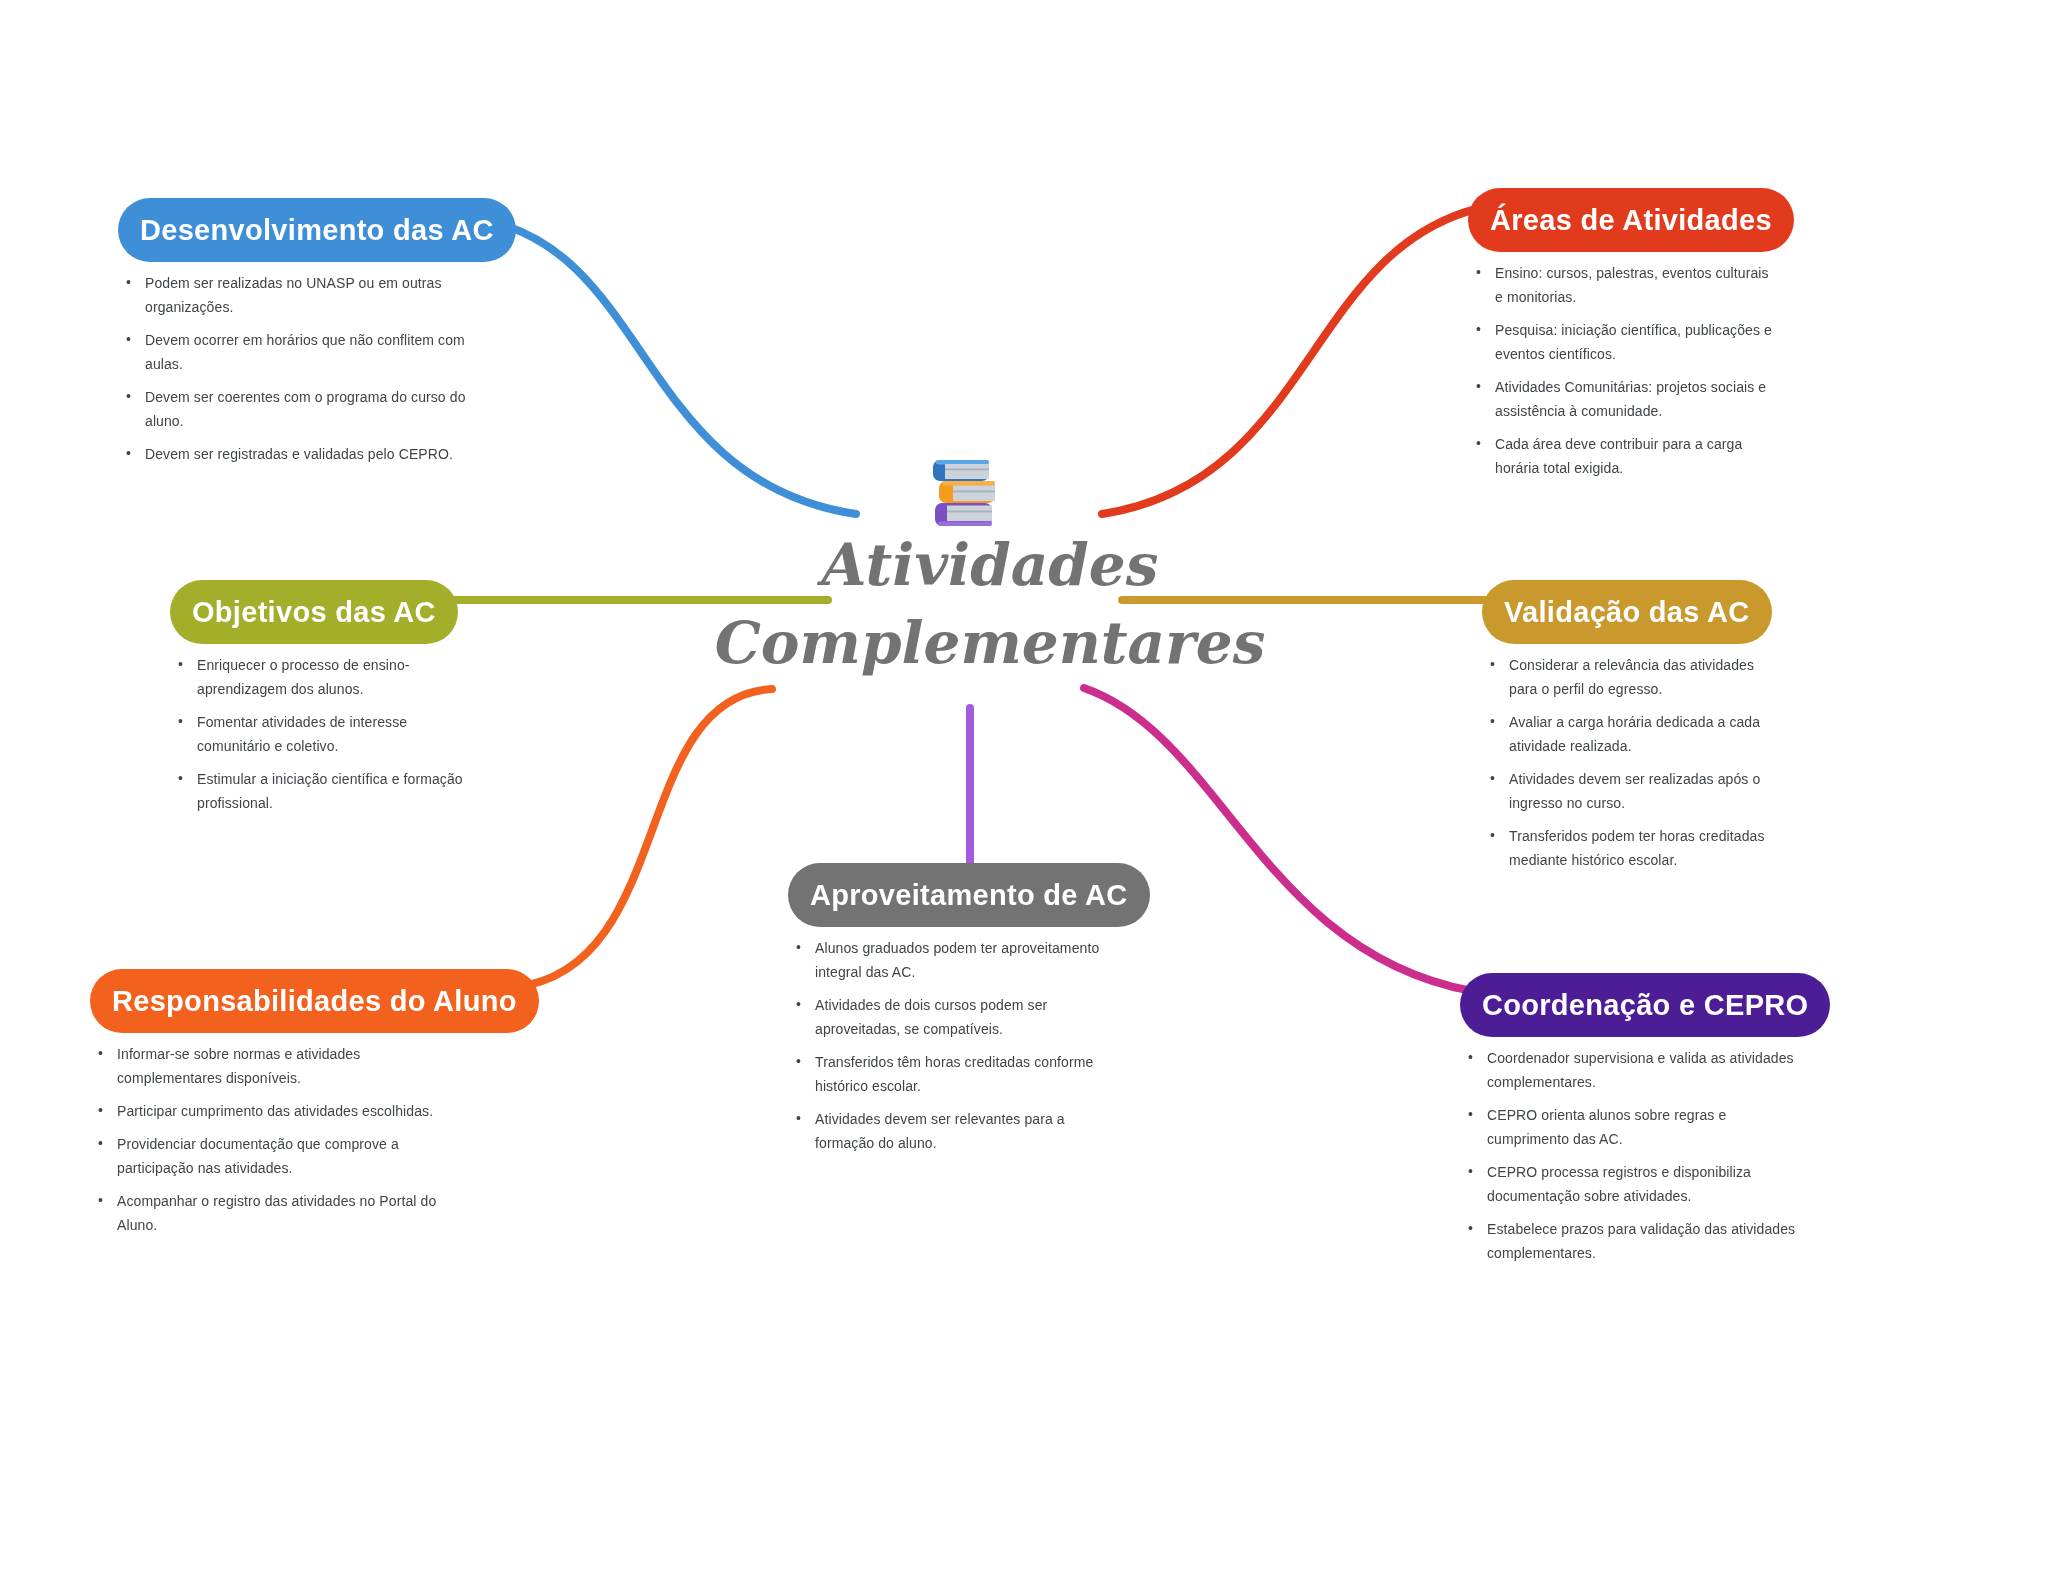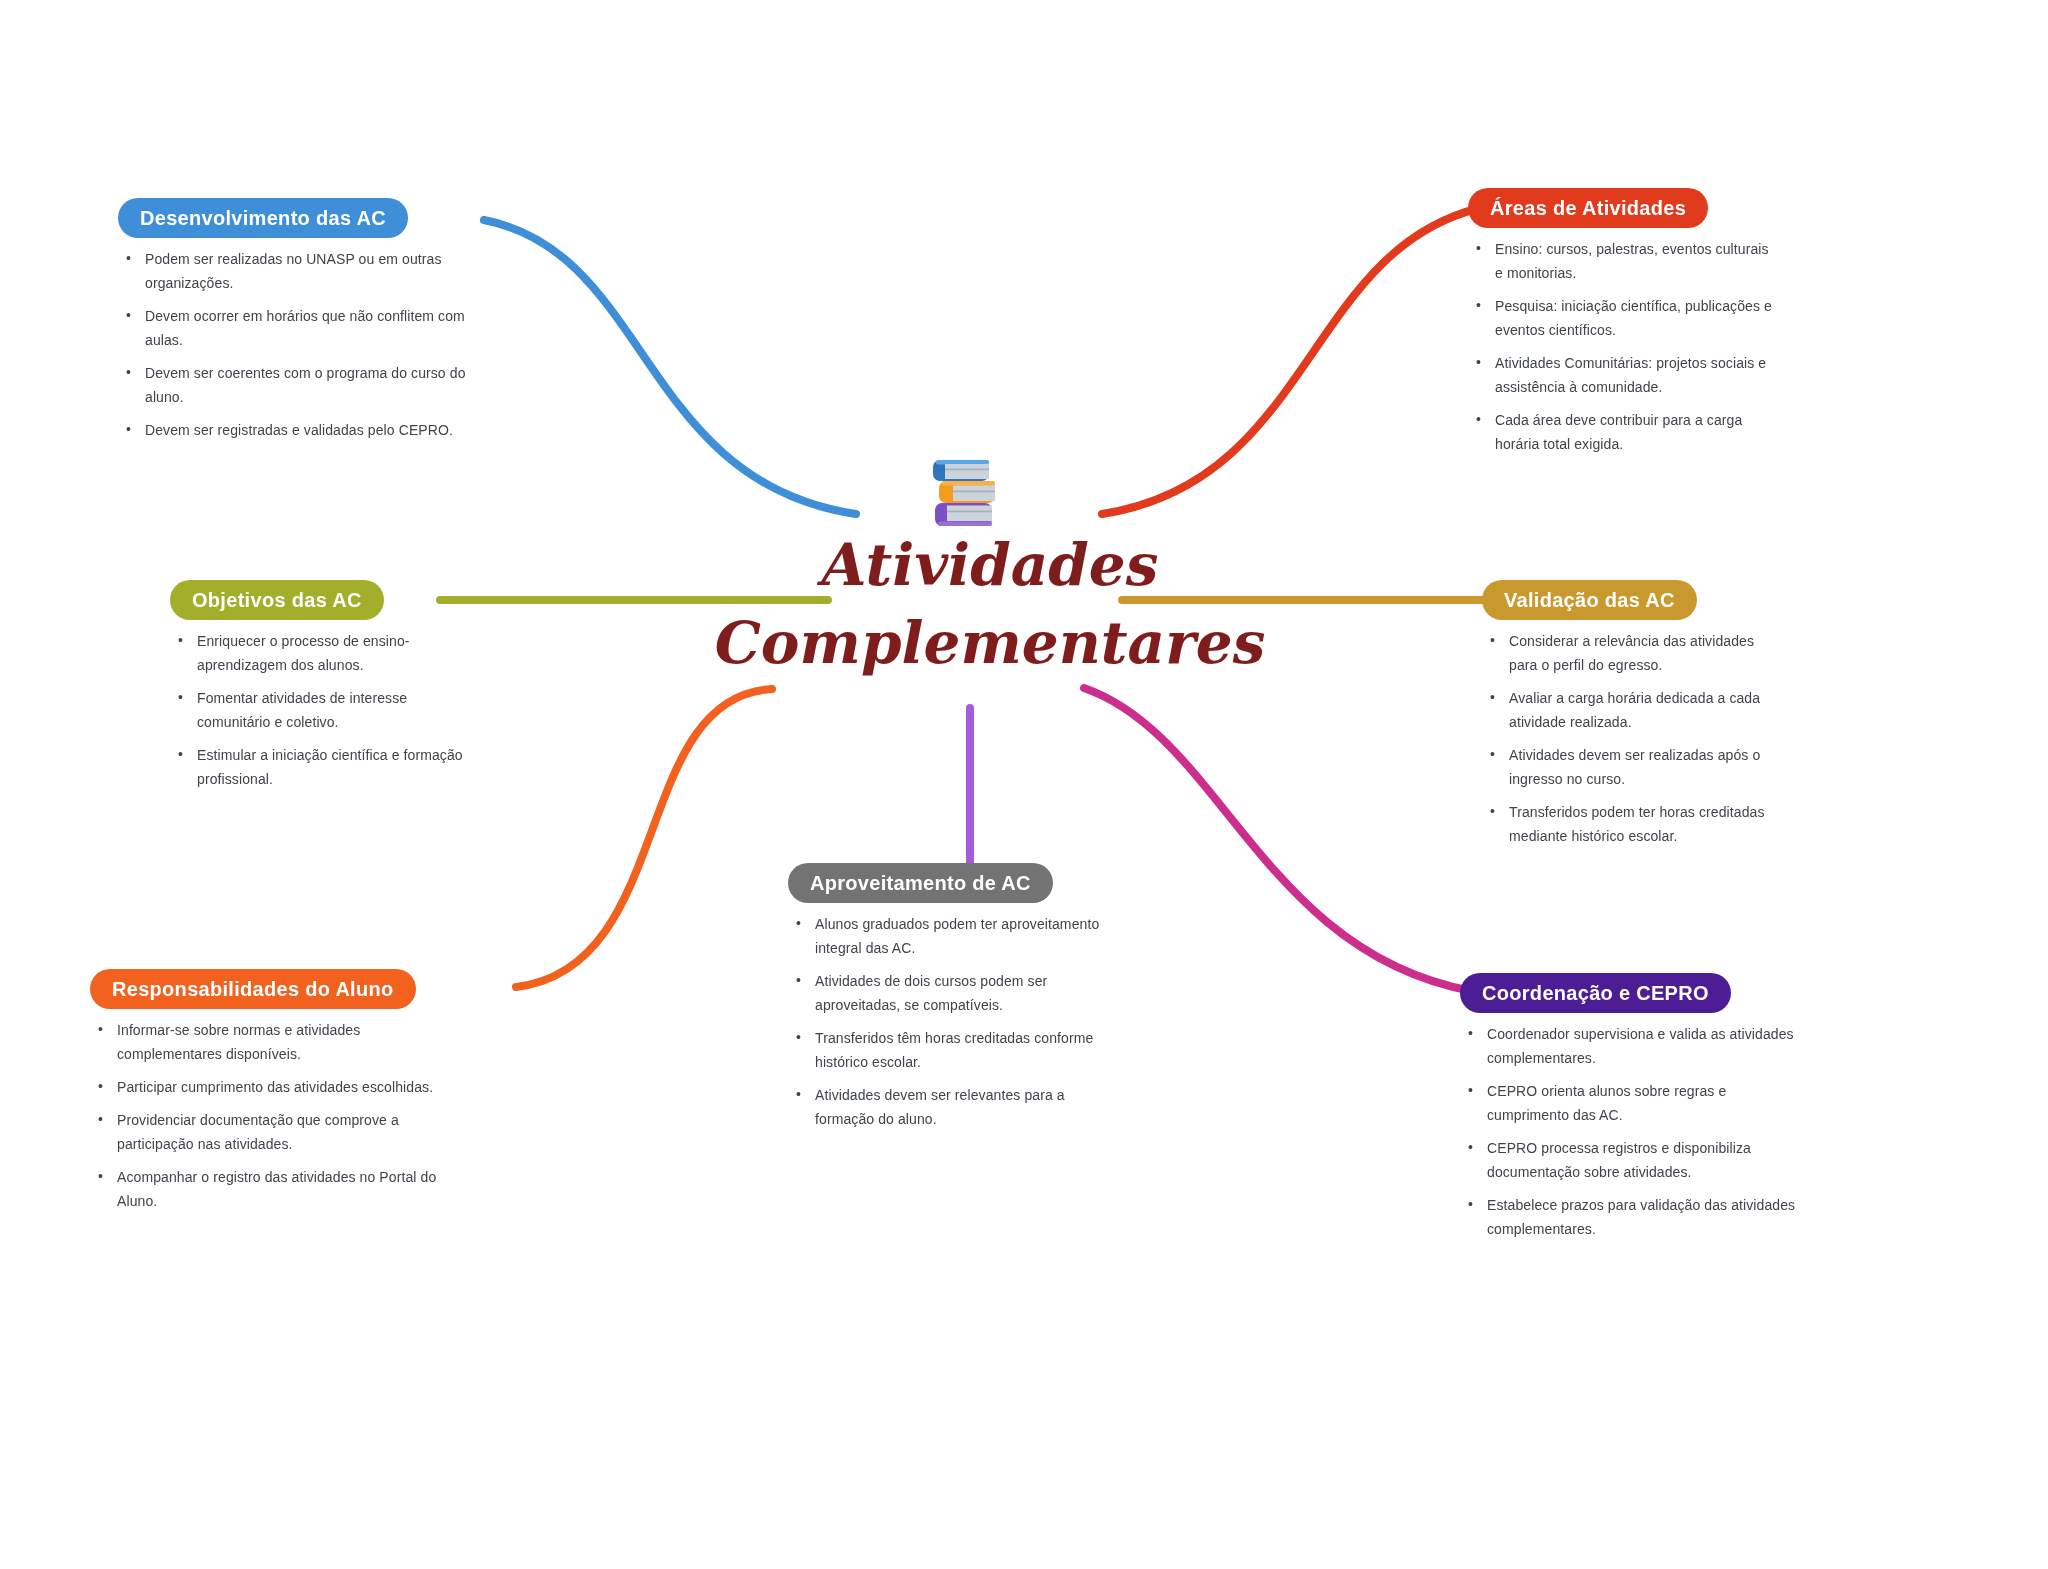--- a/index.html
+++ b/index.html
@@ -3,22 +3,22 @@
 <meta charset="utf-8">
 <style>
   html,body{margin:0;padding:0;background:#fff;}
   .canvas{
     position:relative;width:2048px;height:1569px;background:#fff;
     font-family:"Liberation Sans","DejaVu Sans",sans-serif;overflow:hidden;
   }
   .connectors{position:absolute;left:0;top:0;pointer-events:none;}
   .node{position:absolute;}
   .pill{
-    display:inline-block;border-radius:999px;padding:0 22px;
-    font-size:20px;font-weight:700;line-height:40px;color:#fff;
+    display:inline-block;border-radius:999px;padding:12px 22px;
+    font-size:29px;font-weight:700;line-height:40px;color:#fff;
     letter-spacing:.3px;white-space:nowrap;
   }
   .bullets{list-style:none;margin:9px 0 0 6px;padding:0;
     font-size:14px;line-height:24px;letter-spacing:.1px;}
   .bullets li{position:relative;padding-left:21px;margin-bottom:9px;}
   .bullets li::before{content:"\2022";position:absolute;left:2px;top:-1px;}
   .n1{left:118px;top:198px;width:365px;}
   .n2{left:1468px;top:188px;width:310px;}
   .n3{left:170px;top:580px;width:312px;}
   .n4{left:1482px;top:580px;width:300px;}
@@ -55,21 +55,21 @@
     <rect x="6" y="23" width="56" height="22" rx="7" fill="#F59B1E"></rect>
     <rect x="9" y="23" width="53" height="4.5" rx="2" fill="#F8B04A"></rect>
     <rect x="20" y="27.5" width="42" height="15.5" fill="#CCD3DB"></rect>
     <rect x="20" y="32.5" width="42" height="1.8" fill="#A9B1BB"></rect>
     <rect x="2" y="45" width="57" height="23" rx="7" fill="#7C4FC4"></rect>
     <rect x="14" y="47.5" width="45" height="15.5" fill="#CCD3DB"></rect>
     <rect x="14" y="52.5" width="45" height="1.8" fill="#A9B1BB"></rect>
     <rect x="5" y="63.5" width="54" height="4.5" rx="2" fill="#9A6FD8"></rect>
   </svg>
 
-  <div class="central-title" style="color: #7f1d1d;">
+  <div class="central-title" style="color: #737373;">
     <div>Atividades</div>
     <div>Complementares</div>
   </div>
 
   <div class="node n1">
     <div class="pill" style="background-color: rgb(62, 142, 216);">Desenvolvimento das AC</div>
     <ul class="bullets">
       <li>Podem ser realizadas no UNASP ou em outras organizações.</li>
       <li>Devem ocorrer em horários que não conflitem com aulas.</li>
       <li>Devem ser coerentes com o programa do curso do aluno.</li>

